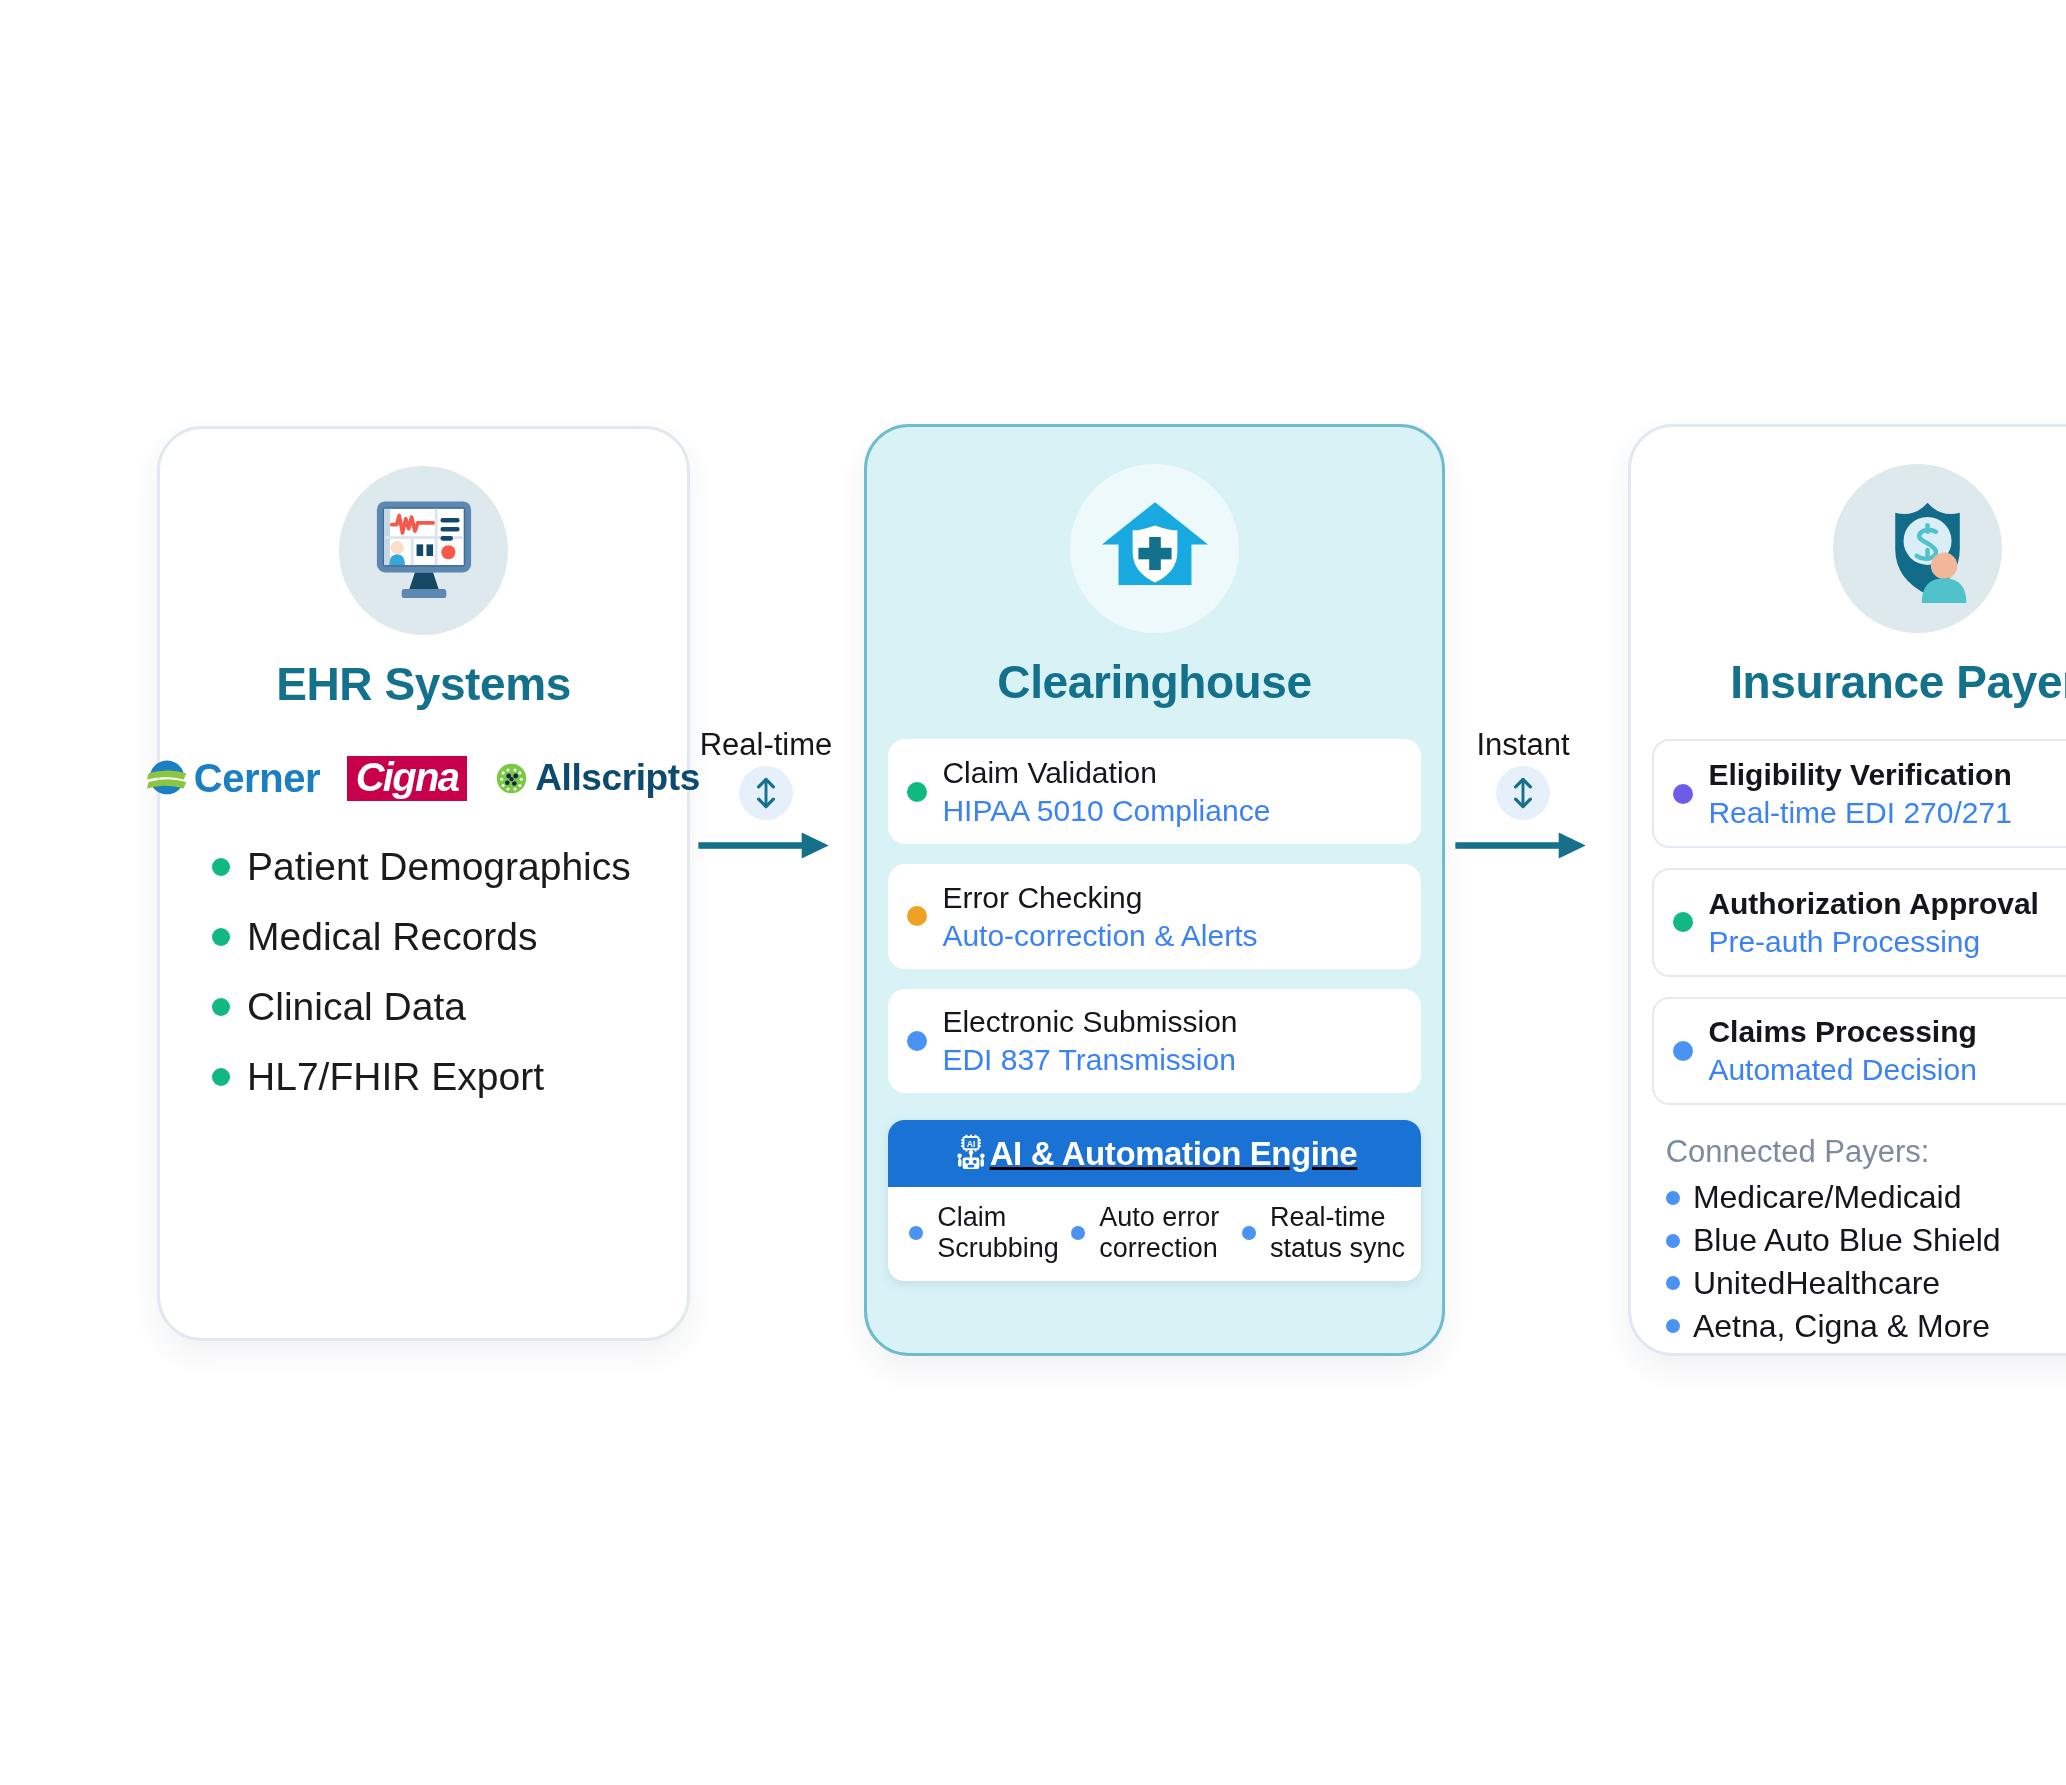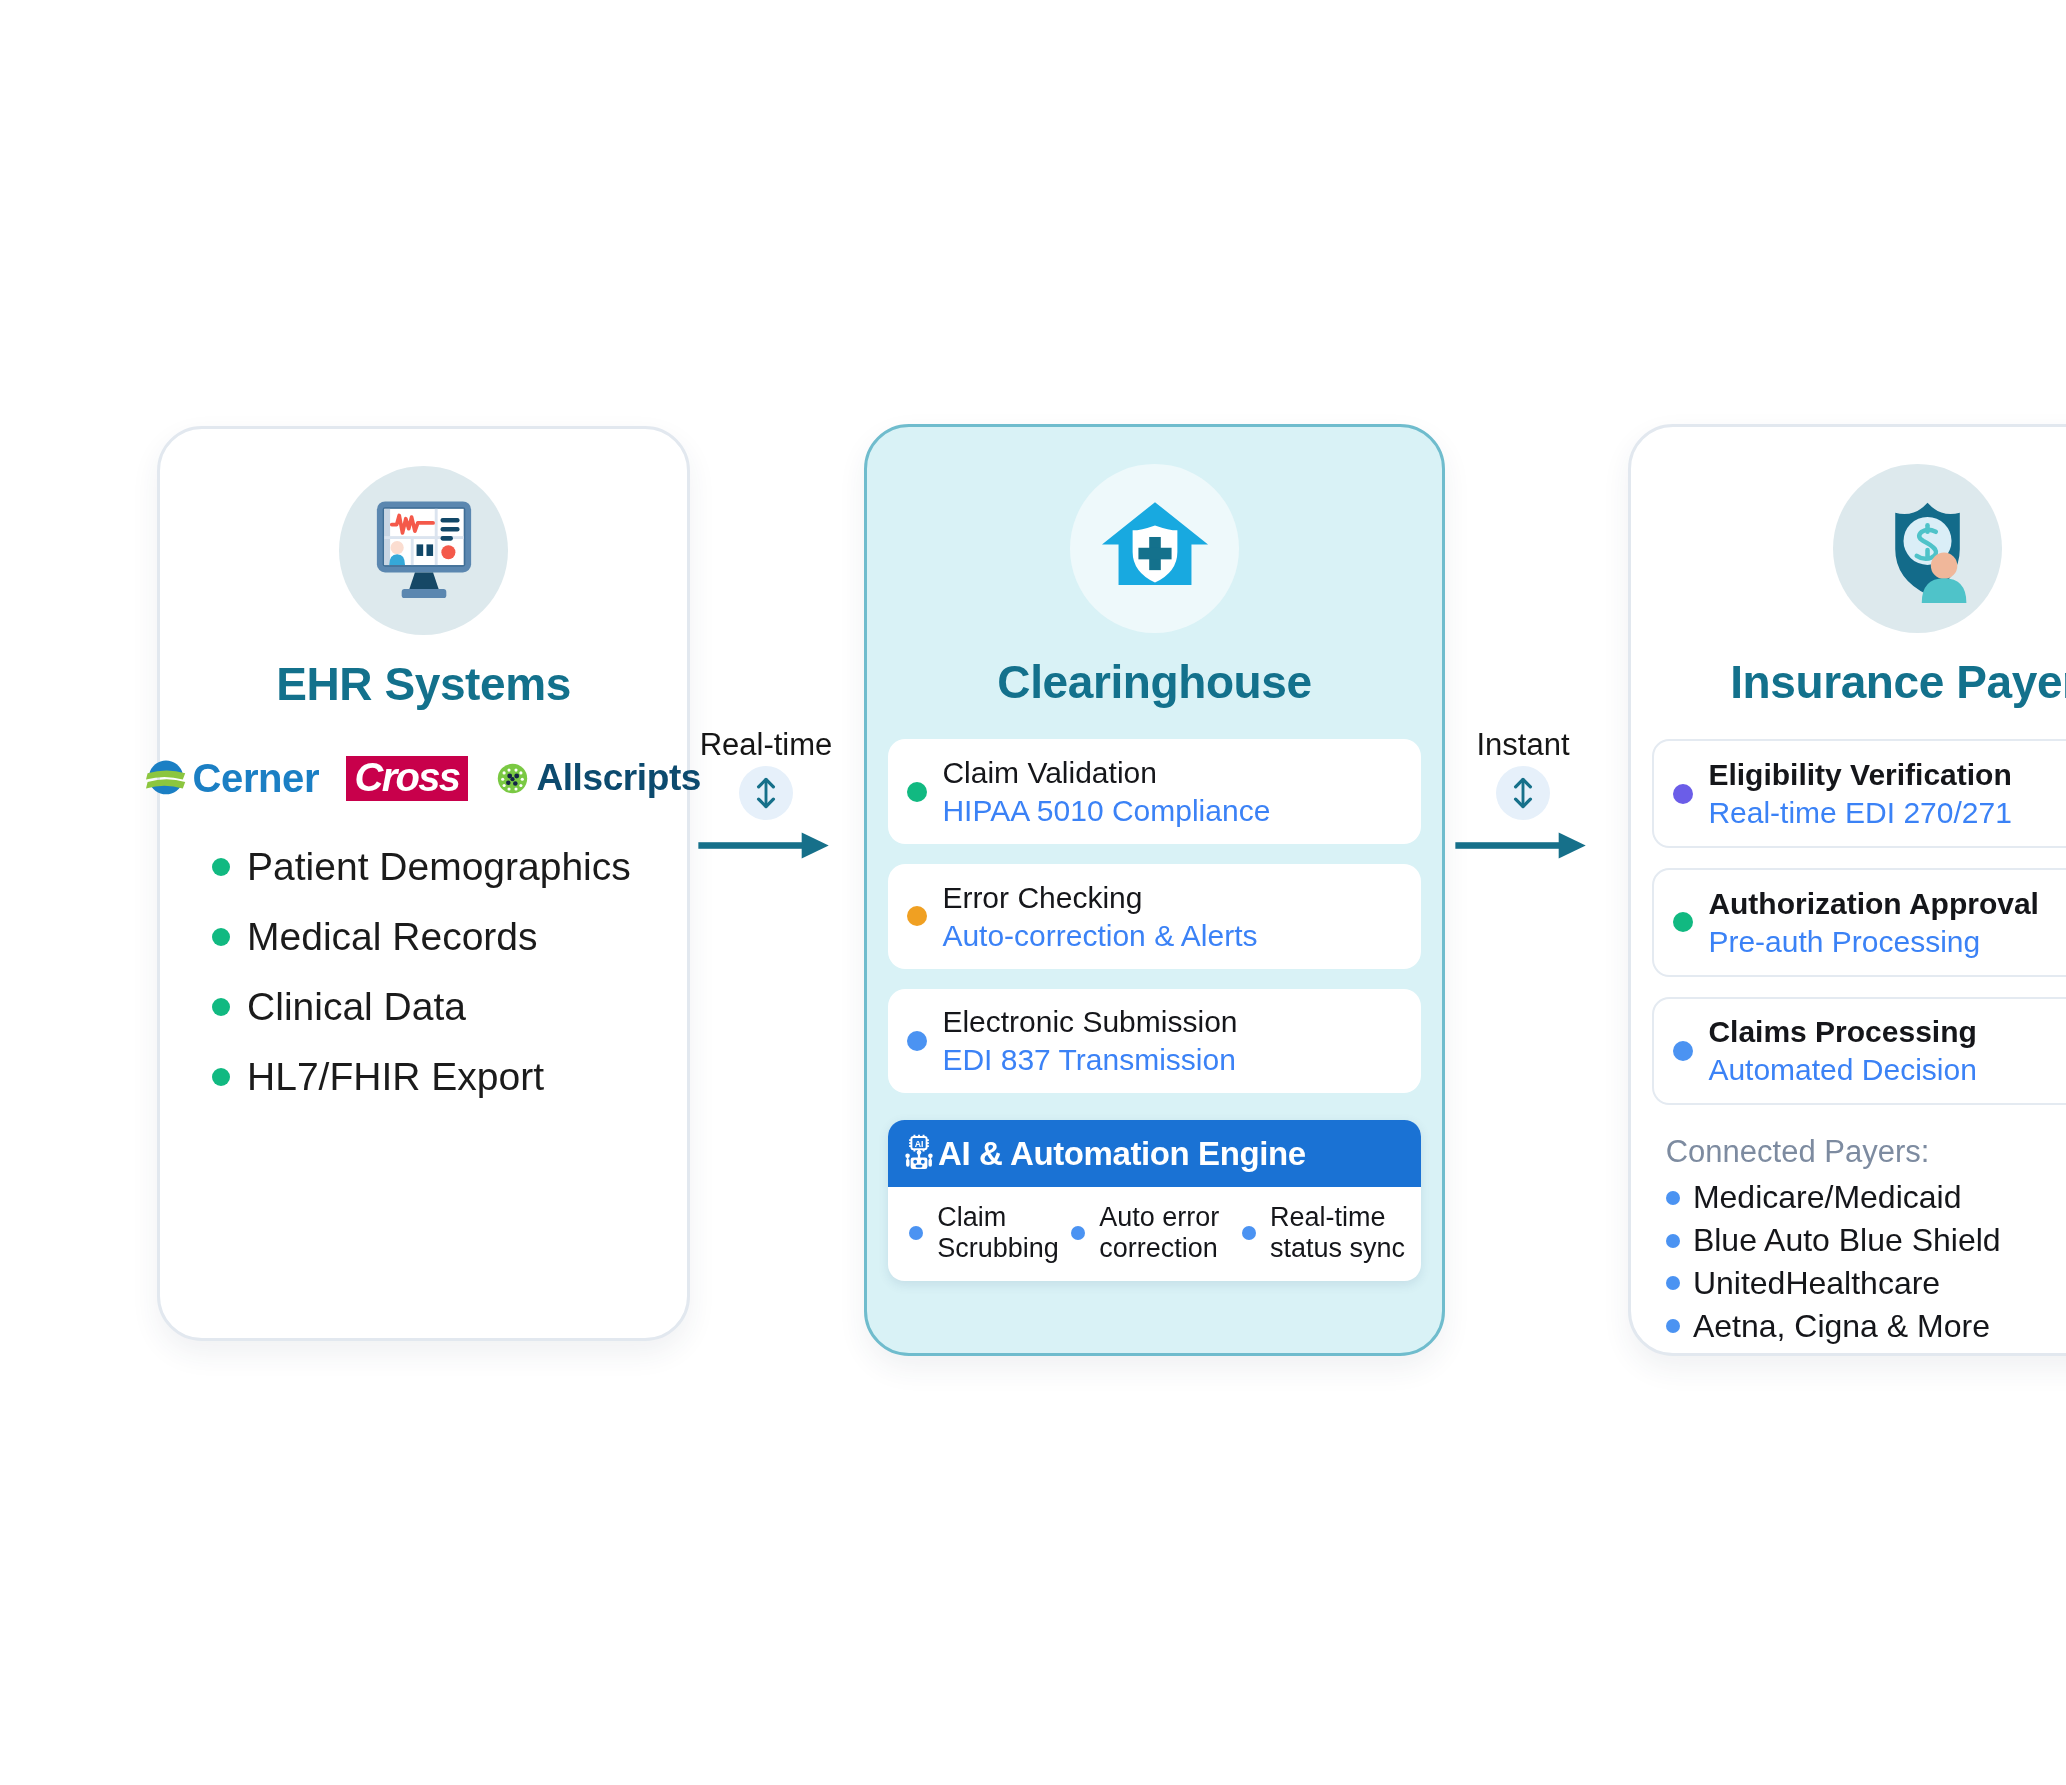--- a/index.html
+++ b/index.html
@@ -132,22 +132,23 @@
   .ai-box {
     align-self: stretch;
     margin-top: 27px;
     border-radius: 16.5px;
     overflow: hidden;
     background: #ffffff;
     box-shadow: 0 3.3px 10.7px rgba(20,60,110,0.10);
   }
   .ai-head {
     background: #1a72d4;
-    display: flex; align-items: center; 
+    display: flex; align-items: center; justify-content: center;
     padding: 14px 12.4px;
+    text-decoration: underline;
   }
   .ai-head-label {
     color: #ffffff;
     font-size: 33px;
     font-weight: 700;
     letter-spacing: -0.4px;
   }
   .ai-body { padding: 15px 14px 16.5px 21.5px; display: flex; flex-direction: row; gap: 12.4px; }
   .ai-item { display: flex; align-items: center; gap: 14px; font-size: 27px; color: #15161a; }
   .ai-dot { width: 14px; height: 14px; border-radius: 50%; background: #4b93f2; flex: none; }
@@ -221,21 +222,21 @@
       <div class="logo logo-cerner">
         <svg width="40" height="40" viewBox="0 0 100 100">
           <path d="M50 6 A44 44 0 0 1 92 40 L8 40 A44 44 0 0 1 50 6 Z" fill="#1b7fc4"></path>
           <path d="M8 60 A44 44 0 0 0 92 60 Z" fill="#1b7fc4"></path>
           <path d="M4 38 q48 -14 94 0 l-6 16 q-46 -13 -92 0 z" fill="#8cc63f"></path>
           <path d="M4 60 q48 -14 94 0 l-6 16 q-46 -13 -92 0 z" fill="#8cc63f"></path>
         </svg>
         <span class="logo-text">Cerner</span>
       </div>
       <div class="logo-epic">
-        <span>Cross</span>
+        <span>Cigna</span>
       </div>
       <div class="logo logo-allscripts">
         <svg width="35" height="35" viewBox="0 0 100 100">
           <circle cx="50" cy="50" r="42" fill="#7ac943"></circle>
           <circle cx="50" cy="50" r="42" fill="none" stroke="#ffffff" stroke-width="0"></circle>
           <g fill="#ffffff">
             <circle cx="26" cy="34" r="4.5"></circle>
               <circle cx="40" cy="26" r="4.5"></circle>
             <circle cx="60" cy="26" r="4.5"></circle>
               <circle cx="74" cy="34" r="4.5"></circle>

